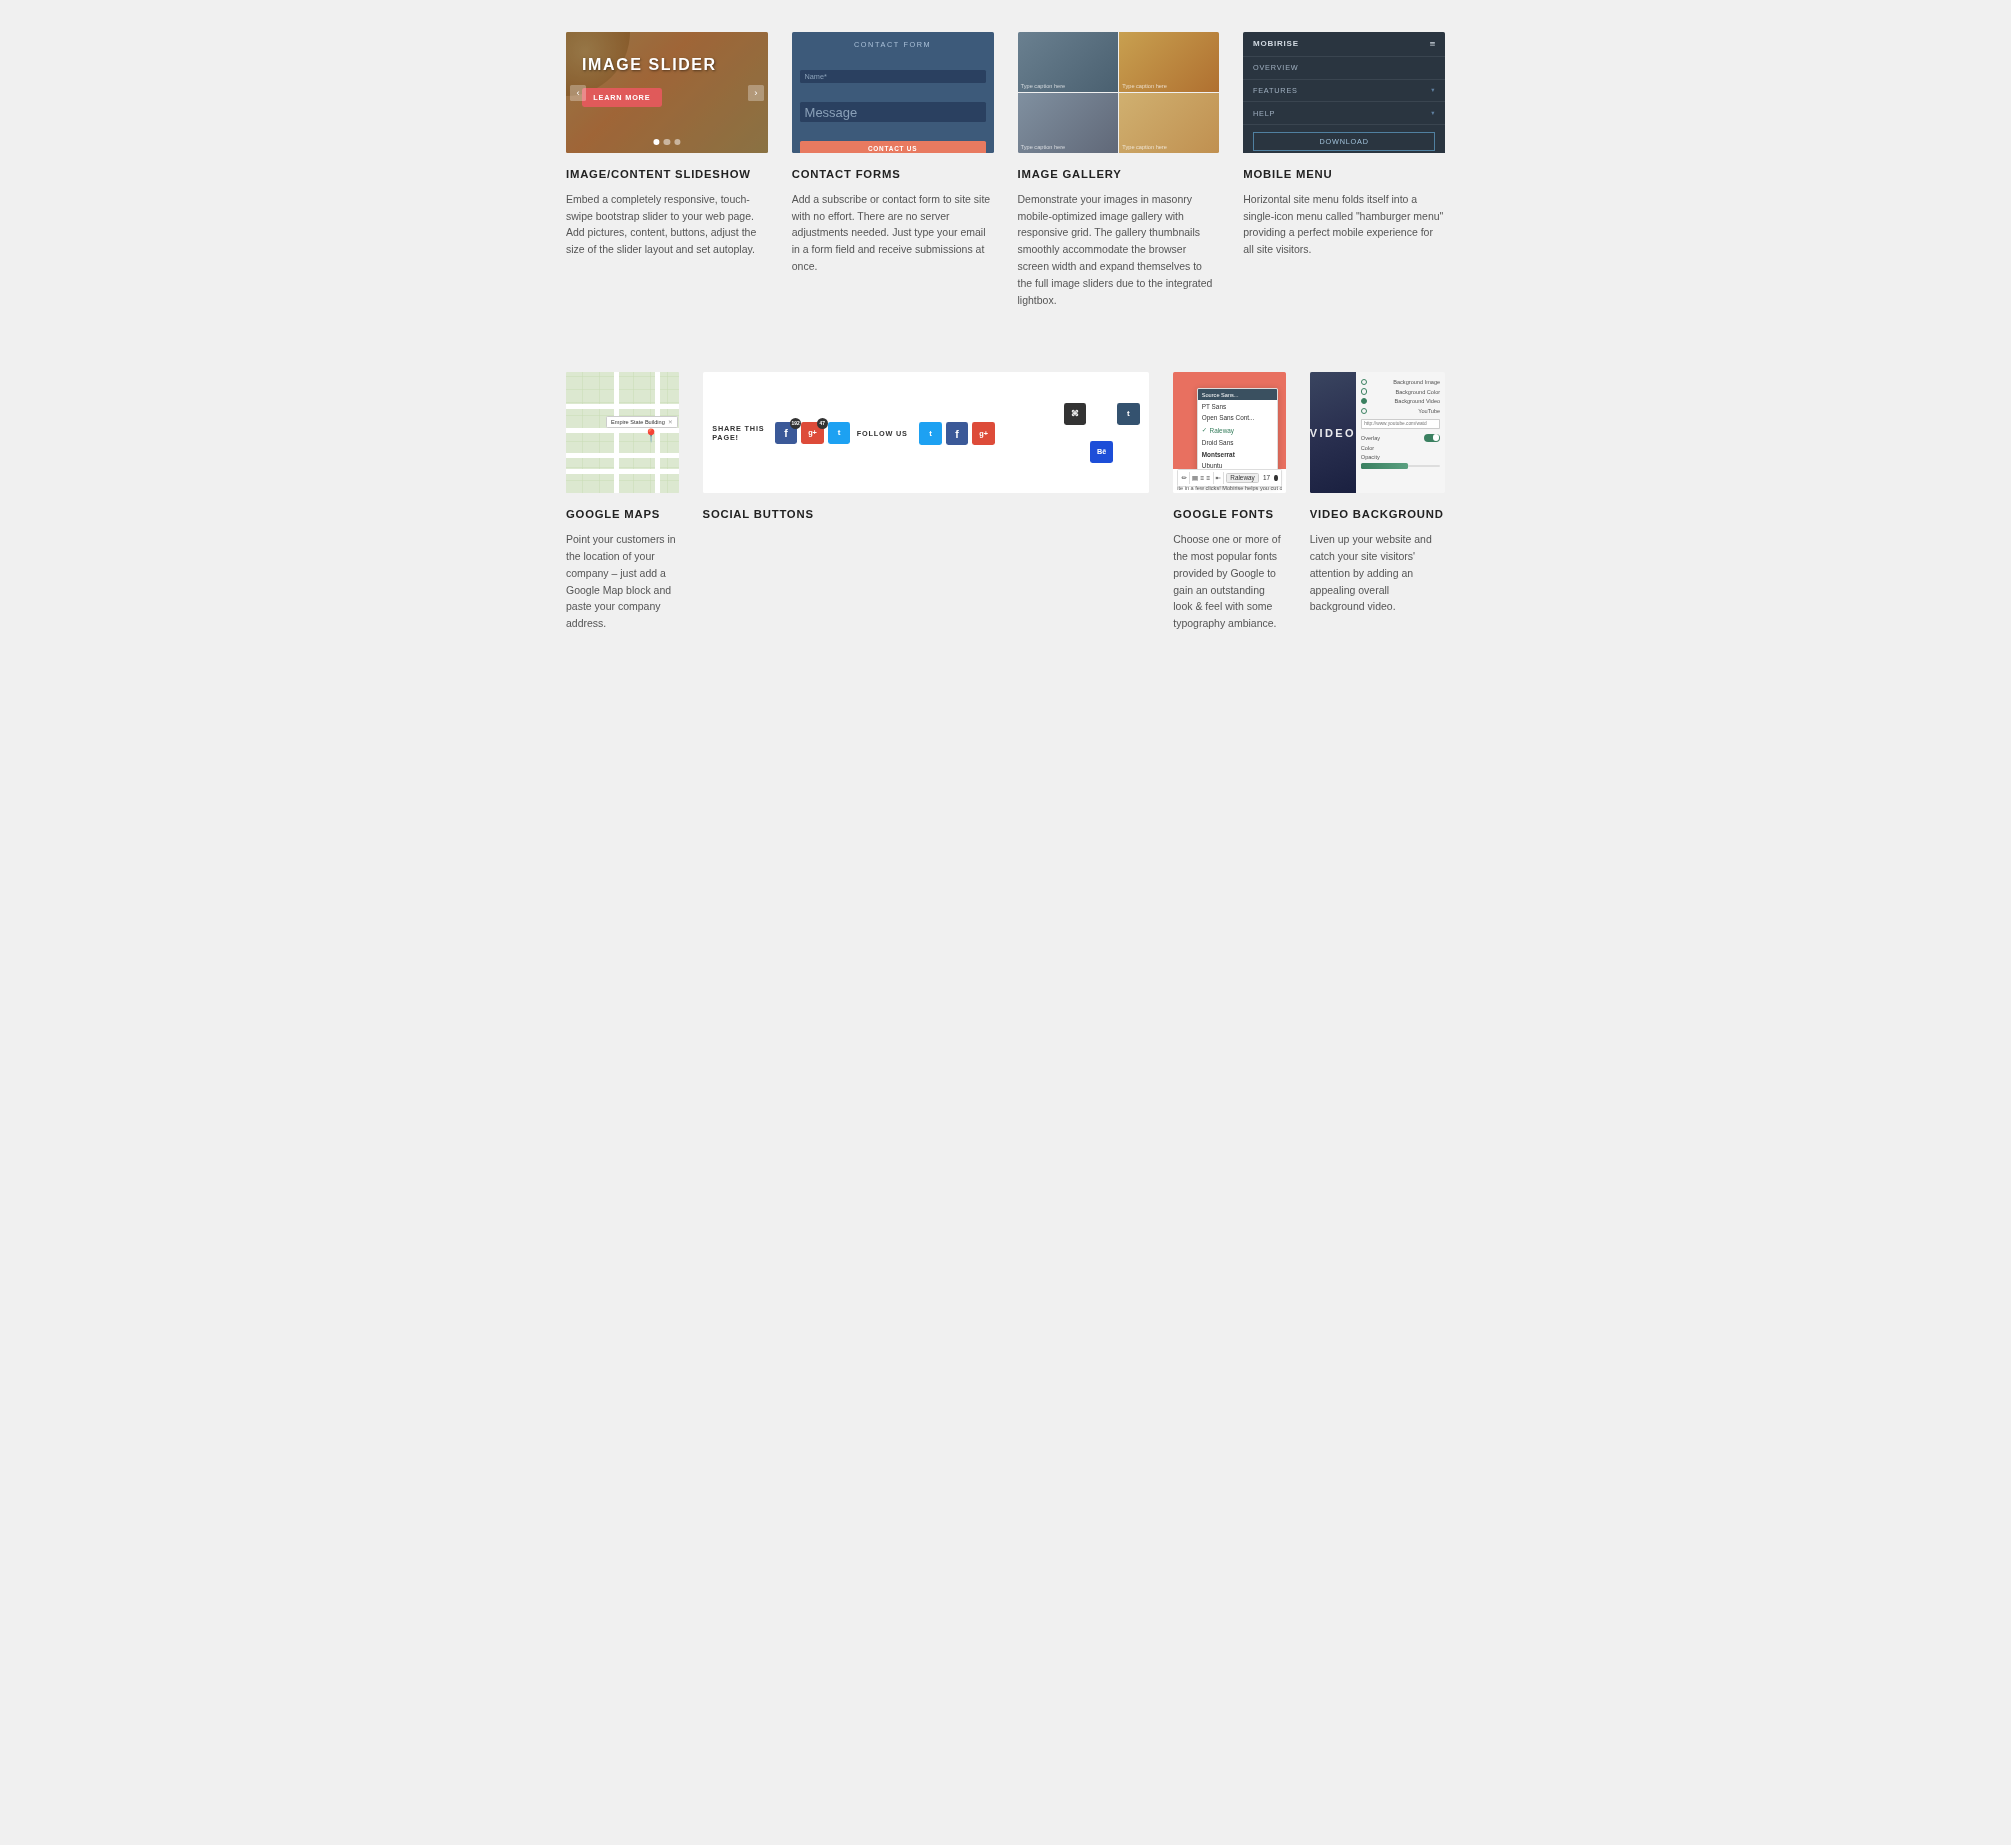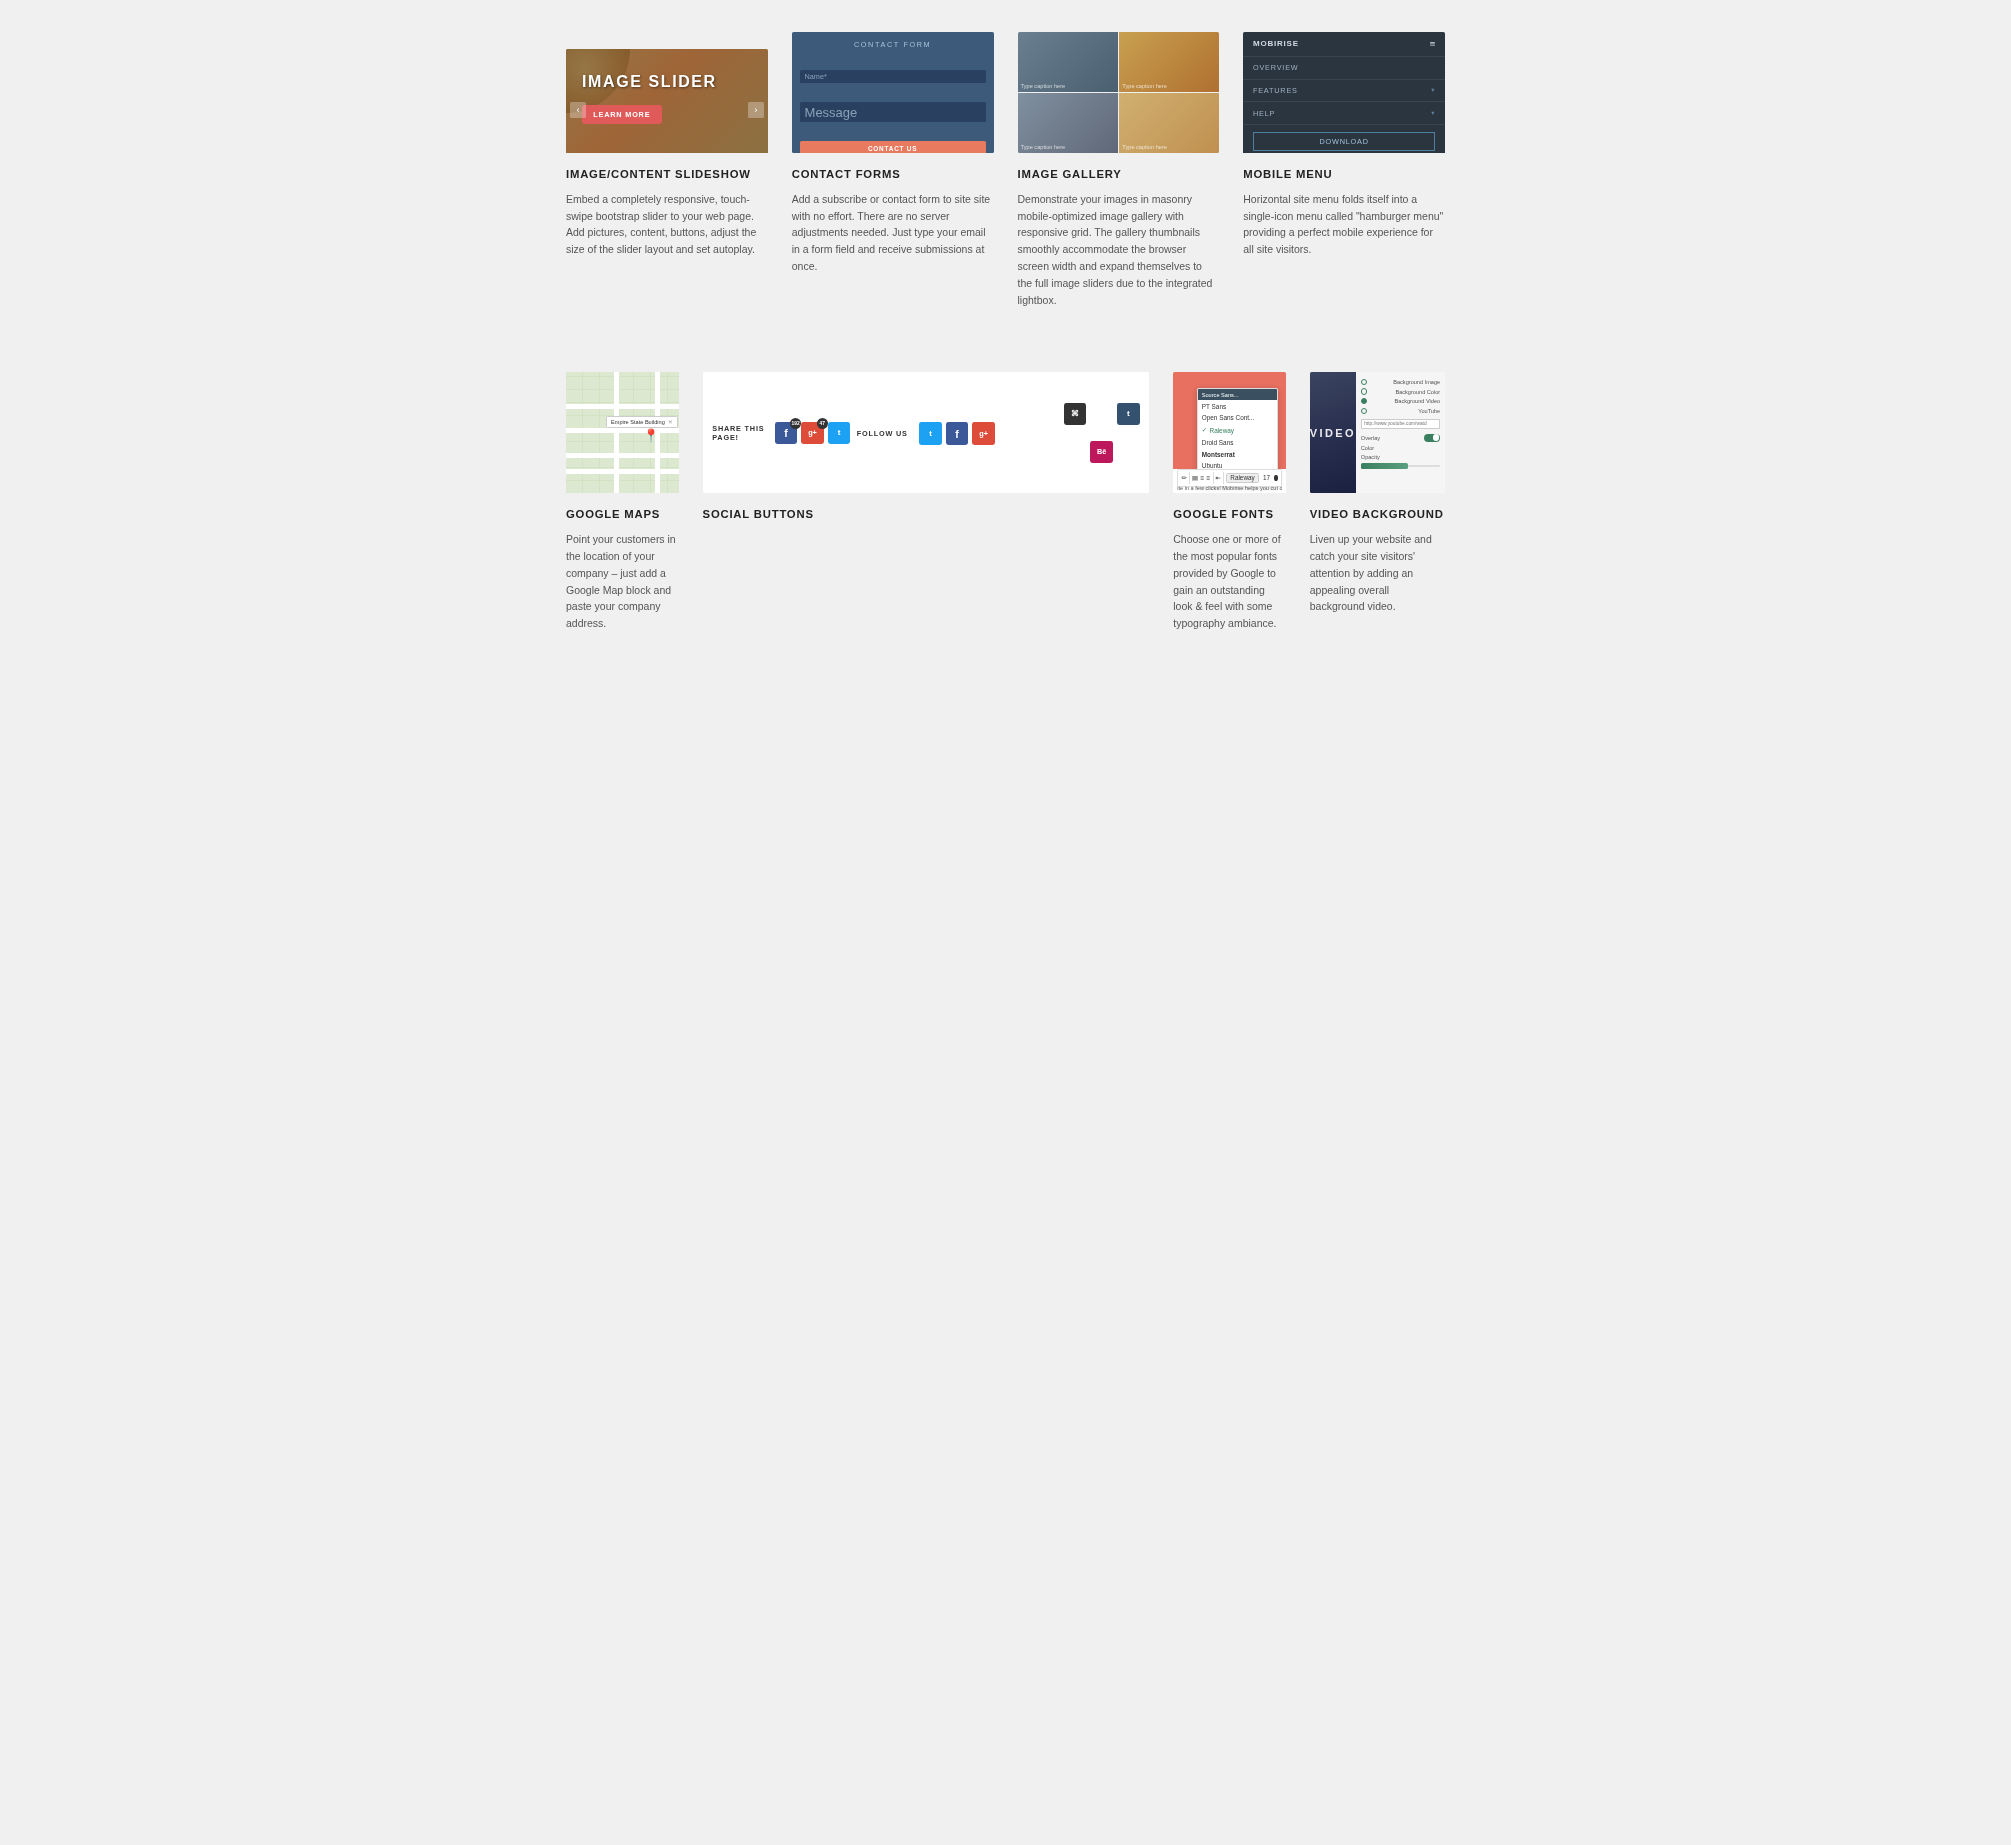--- a/index.html
+++ b/index.html
@@ -45,21 +45,20 @@
     }
 
     
     .slider-preview {
       width: 100%;
       height: 121px;
       background: linear-gradient(135deg, #c8a060 0%, #d4874a 40%, #b8985a 100%);
       position: relative;
       overflow: hidden;
       border-radius: 1.6px;
-      margin-top: 17px;
     }
     .slider-overlay {
       position: absolute;
       top: 0; left: 0; right: 0; bottom: 0;
       background: rgba(0,0,0,0.25);
     }
     .slider-title-text {
       position: absolute;
       top: 24px;
       left: 16px;
@@ -354,21 +353,21 @@
       align-items: center;
       justify-content: center;
     }
     .si-fb { background: #3b5998; }
     .si-gp { background: #dd4b39; }
     .si-tw { background: #1da1f2; }
     .si-tw2 { background: #1da1f2; }
     .si-fb2 { background: #3b5998; }
     .si-gp2 { background: #dd4b39; }
     .si-gh { background: #333; }
-    .si-be { background: #be185d; margin-top: 38px; }
+    .si-be { background: #1d4ed8; margin-top: 38px; }
     .si-tm { background: #34526f; }
     .social-row-2 { margin-top: 1.6px; }
     .social-row-3 { margin-top: 0; }
 
     
     .fonts-preview {
       width: 100%;
       height: 121px;
       background: white;
       border-radius: 1.6px;

